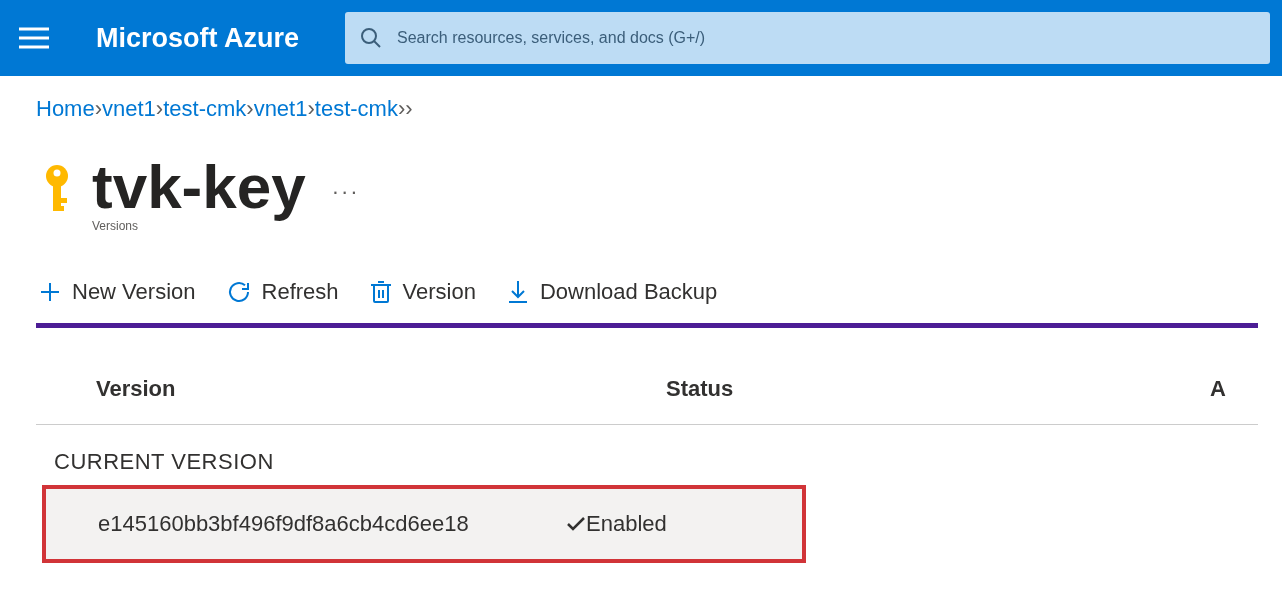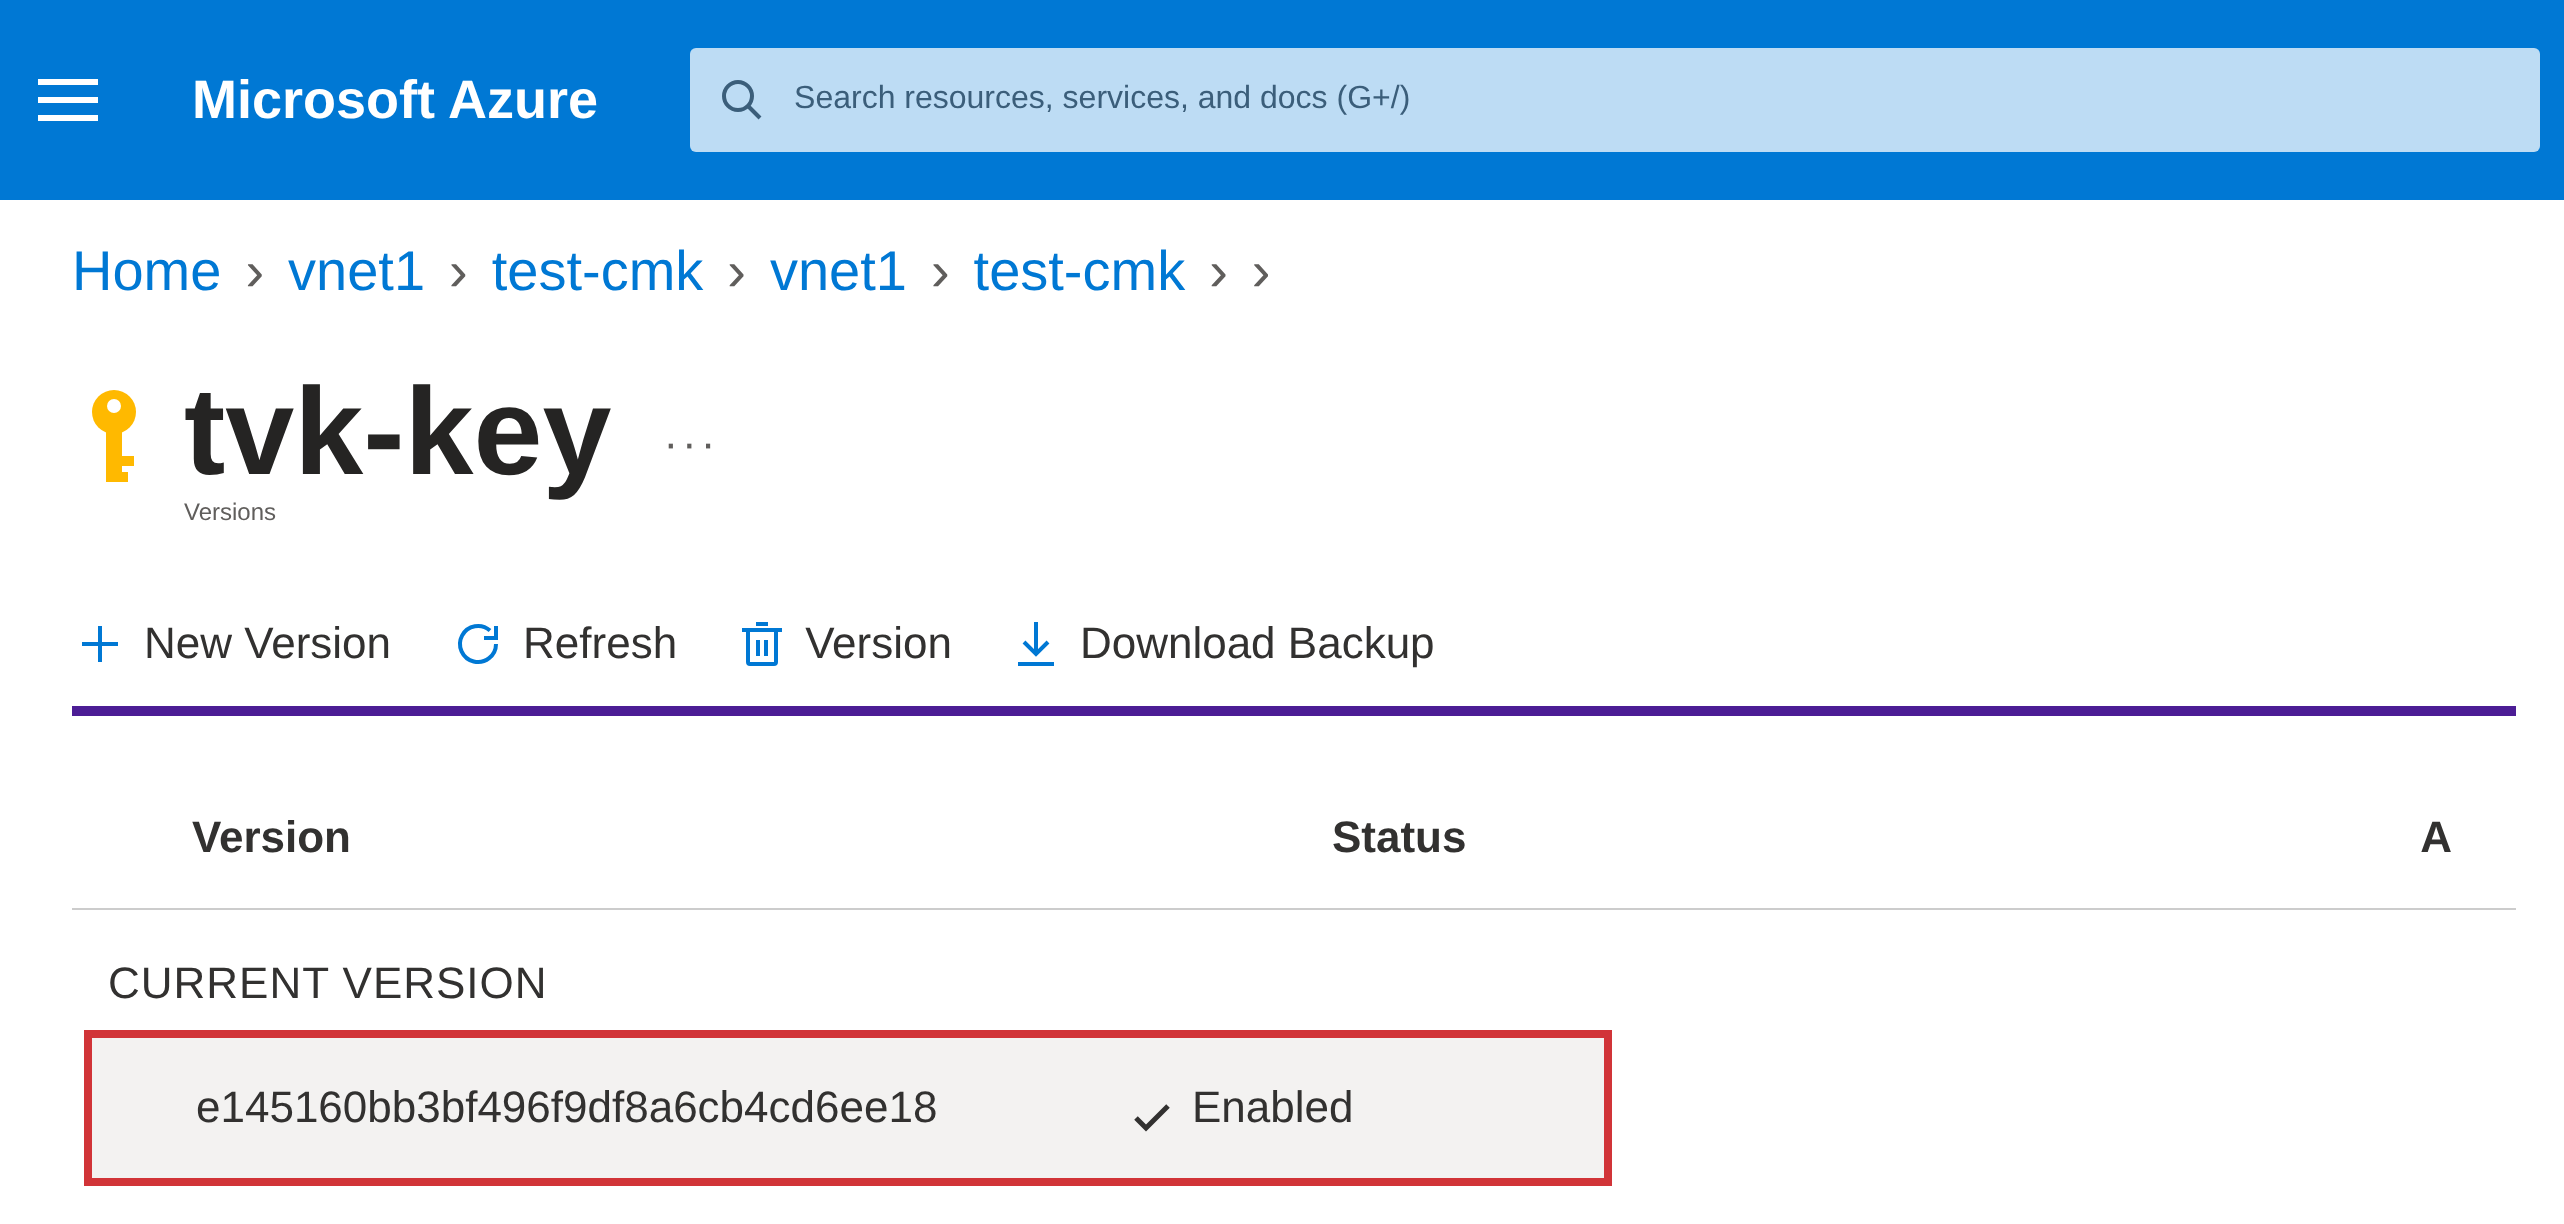--- a/index.html
+++ b/index.html
@@ -7,21 +7,21 @@
     font-family: "Segoe UI", -apple-system, BlinkMacSystemFont, sans-serif;
     background: #ffffff;
     color: #323130;
     width: 1282px;
     overflow-x: hidden;
   }
   .topbar {
     background: #0078d4;
     display: flex;
     align-items: center;
-    height: 100px;
+    height: 76px;
     padding: 0 12px;
   }
   .hamburger {
     width: 44px;
     height: 44px;
     display: flex;
     align-items: center;
     justify-content: center;
     cursor: pointer;
   }
@@ -49,23 +49,22 @@
     outline: none;
     font-size: 16px;
     color: #3b5e7a;
     width: 100%;
   }
   .search-input::placeholder { color: #3b5e7a; }
   .content { padding: 20px 24px 0 36px; }
   .breadcrumb {
     display: flex;
     align-items: center;
-    font-size: 28px;
+    font-size: 22px;
     color: #0078d4;
-    gap: 12px;
     flex-wrap: wrap;
     text-align: center;
   }
   .breadcrumb-item { color: #0078d4; cursor: pointer; }
   .breadcrumb-sep { color: #605e5c; }
   .page-header {
     display: flex;
     align-items: flex-start;
     margin-top: 32px;
     gap: 14px;
@@ -138,21 +137,21 @@
   }
   .data-row {
     display: flex;
     align-items: center;
     background: #f3f2f1;
     padding: 22px 0 22px 52px;
     font-size: 22px;
     color: #323130;
   }
   .data-row .cell-version { flex: 0 0 468px; }
-  .data-row .cell-status { display: flex; align-items: flex-end; gap: 10px; }
+  .data-row .cell-status { display: flex; align-items: center; }
 </style>
 </head>
 <body>
 
 <div class="topbar">
   <div class="hamburger">
     <svg width="30" height="22" viewBox="0 0 30 22">
       <line x1="0" y1="2" x2="30" y2="2" stroke="#fff" stroke-width="3"></line>
       <line x1="0" y1="11" x2="30" y2="11" stroke="#fff" stroke-width="3"></line>
       <line x1="0" y1="20" x2="30" y2="20" stroke="#fff" stroke-width="3"></line>

